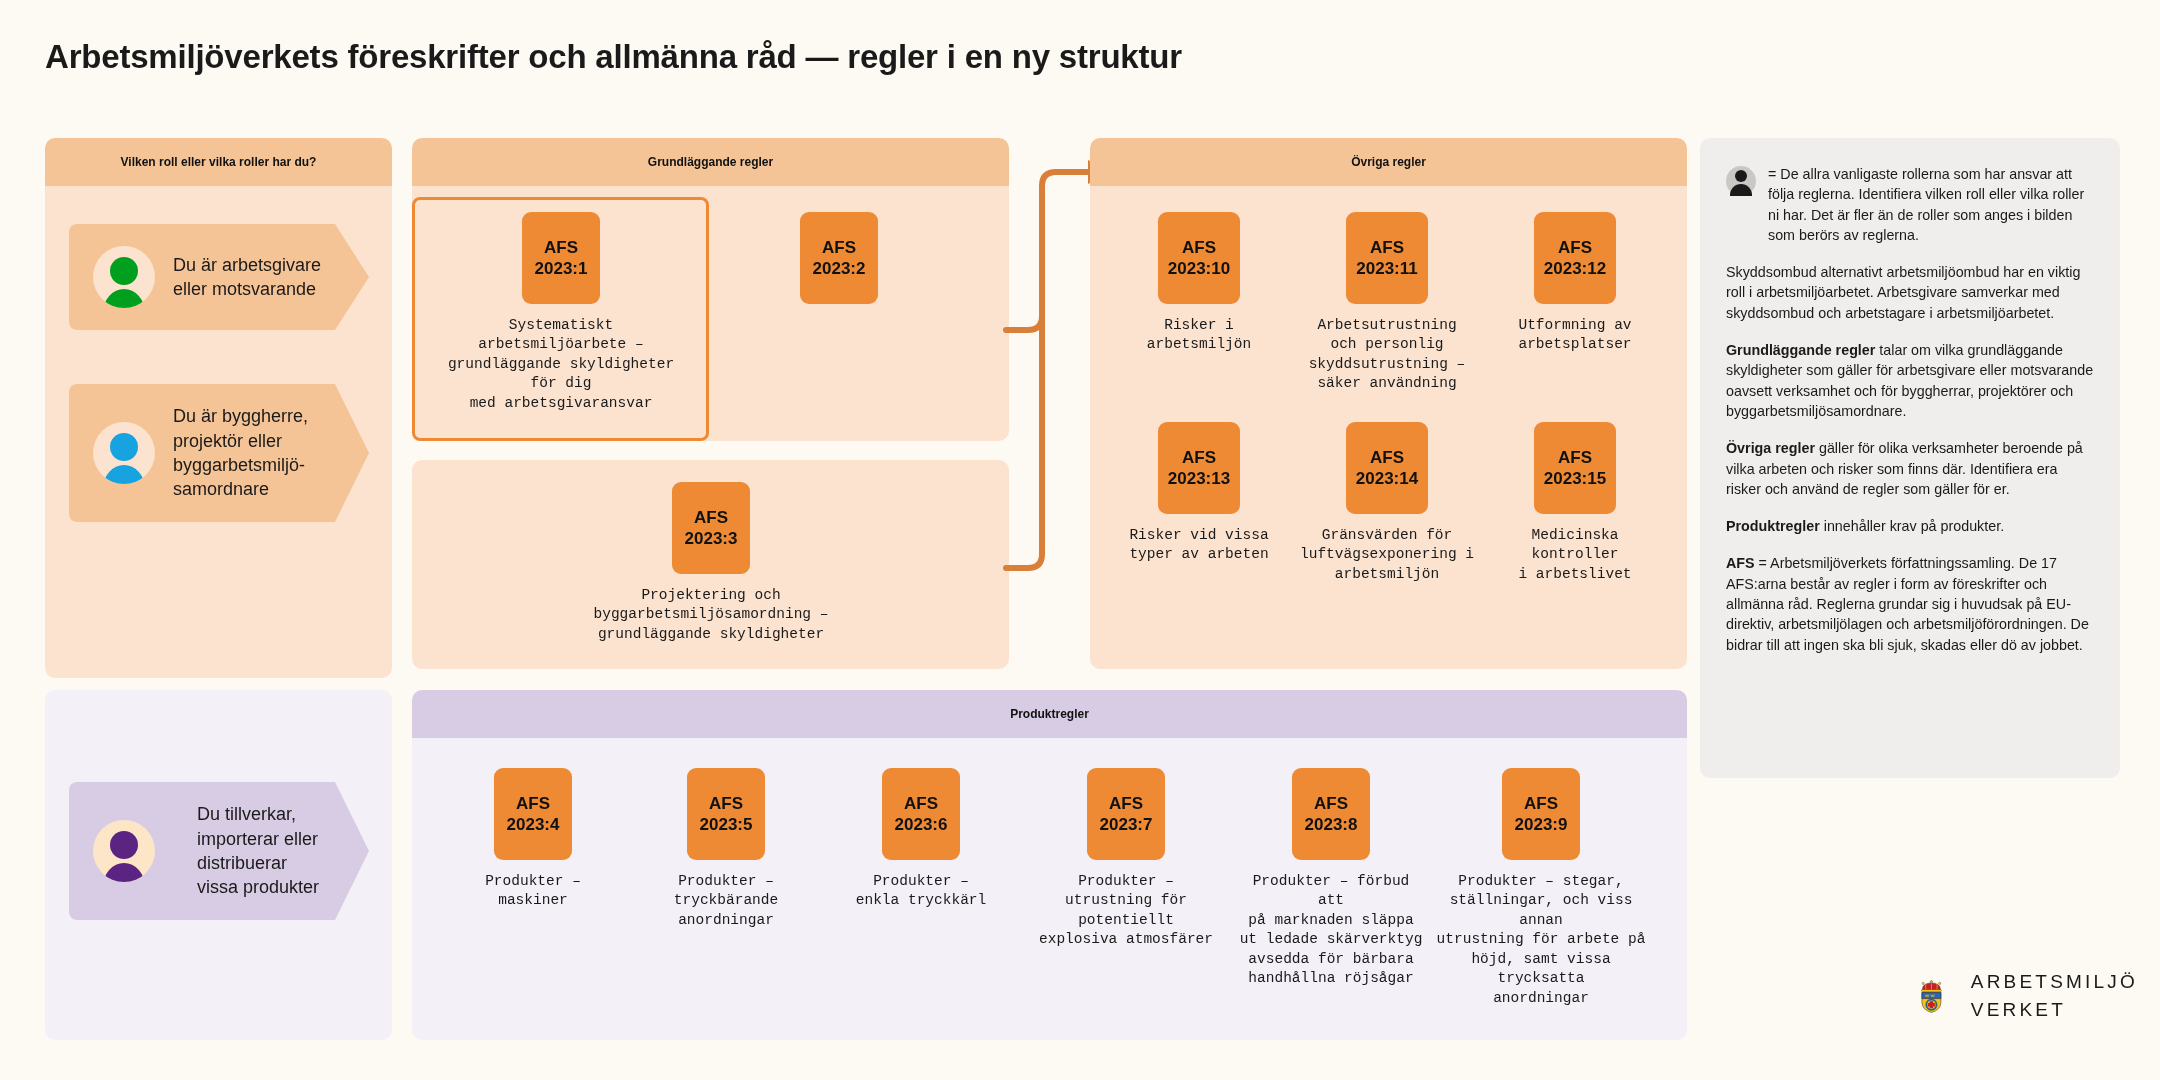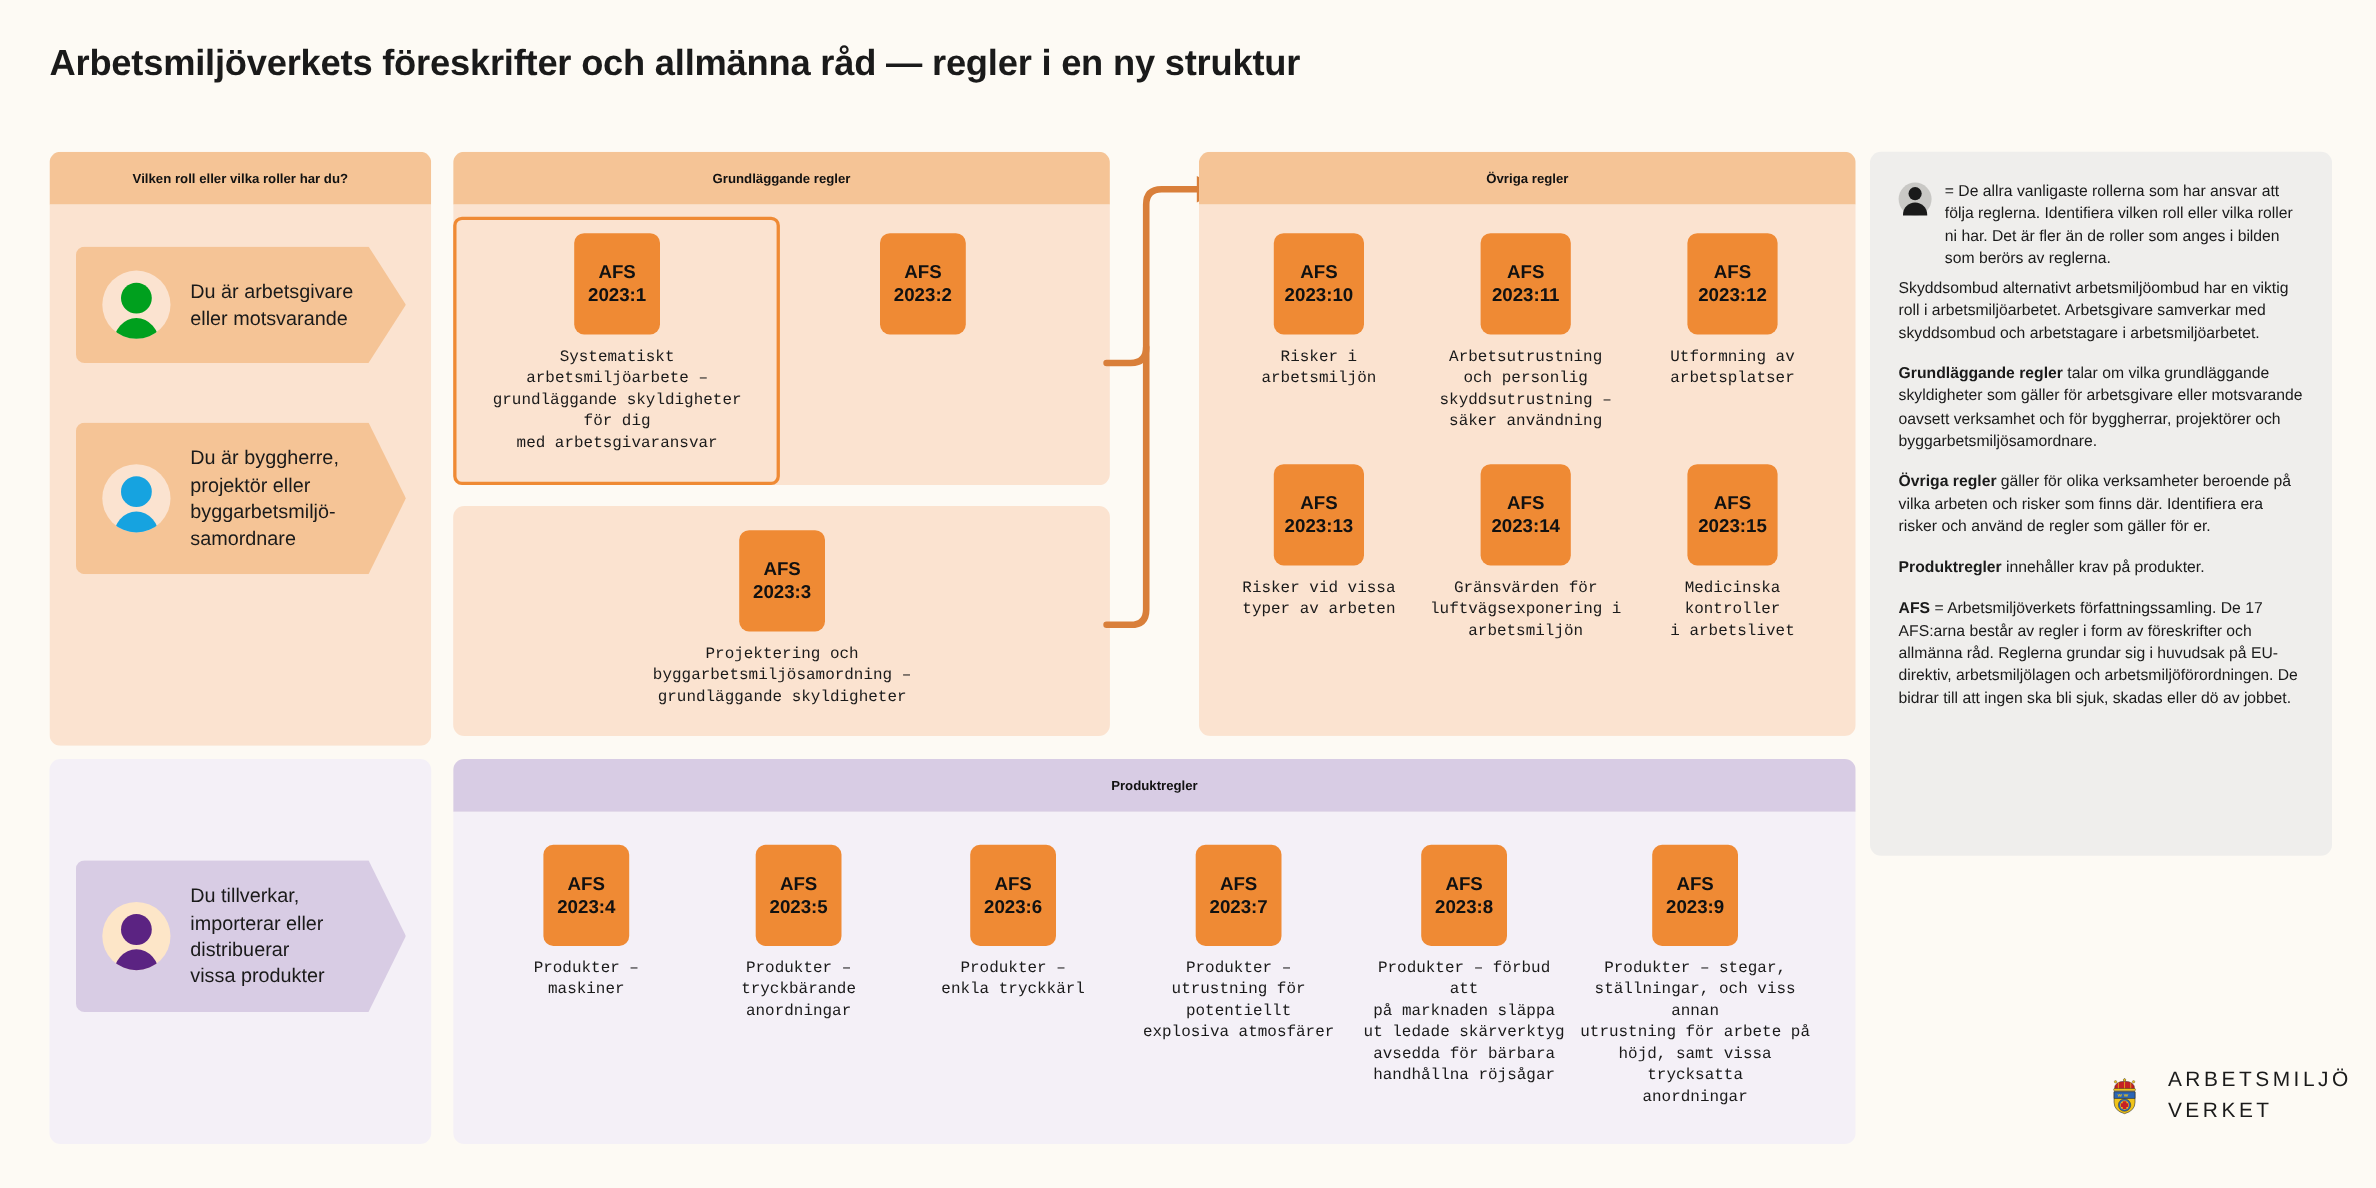--- a/index.html
+++ b/index.html
@@ -122,21 +122,21 @@
         <div class="head" style="left:17px; top:11px; width:28px; height:28px; background:#16a3e0;"></div>
         <div class="body" style="left:10px; top:43px; width:42px; height:24px; background:#16a3e0;"></div>
       </div>
       <div class="role-label">Du är byggherre,<br>projektör eller<br>byggarbetsmiljö-<br>samordnare</div>
     </div>
 
   </div>
 </section>
 
 <div id="products-role-panel">
-  <div class="role-chip tone-purple" style="top:92px; height:138px;">
+  <div class="role-chip tone-purple" style="top:92px; height:138px;gap:24px;">
     <div class="avatar" style="background:#fde6c8;">
       <div class="head" style="left:17px; top:11px; width:28px; height:28px; background:#5b2382;"></div>
       <div class="body" style="left:10px; top:43px; width:42px; height:24px; background:#5b2382;"></div>
     </div>
     <div class="role-label">Du tillverkar,<br>importerar eller<br>distribuerar<br>vissa produkter</div>
   </div>
 </div>
 
 <section class="panel orange" id="grund-panel" style="left:412px; top:138px; width:597px; height:303px;">
   <div class="panel-head">Grundläggande regler</div>
@@ -291,21 +291,21 @@
 
 <aside id="info-panel">
   <div class="row">
     <div class="person-glyph">
       <div class="circ"></div>
         <div class="h"></div>
         <div class="b"></div>
     </div>
     <p>= De allra vanligaste rollerna som har ansvar att följa reglerna. Identifiera vilken roll eller vilka roller ni har. Det är fler än de roller som anges i bilden som berörs av reglerna.</p>
   </div>
-  <p style="margin-top:7px;">Skyddsombud alternativt arbetsmiljöombud har en viktig roll i arbetsmiljöarbetet. Arbetsgivare samverkar med skyddsombud och arbetstagare i arbetsmiljöarbetet.</p>
+  <p style="margin-top:17px;">Skyddsombud alternativt arbetsmiljöombud har en viktig roll i arbetsmiljöarbetet. Arbetsgivare samverkar med skyddsombud och arbetstagare i arbetsmiljöarbetet.</p>
   <p><b>Grundläggande regler</b><span> talar om vilka grundläggande skyldigheter som gäller för arbetsgivare eller motsvarande oavsett verksamhet och för byggherrar, projektörer och byggarbetsmiljösamordnare.</span></p>
   <p><b>Övriga regler</b><span> gäller för olika verksamheter beroende på vilka arbeten och risker som finns där. Identifiera era risker och använd de regler som gäller för er.</span></p>
   <p><b>Produktregler</b><span> innehåller krav på produkter.</span></p>
   <p><b>AFS</b><span> = Arbetsmiljöverkets författningssamling. De 17 AFS:arna består av regler i form av föreskrifter och allmänna råd. Reglerna grundar sig i huvudsak på EU-direktiv, arbetsmiljölagen och arbetsmiljöförordningen. De bidrar till att ingen ska bli sjuk, skadas eller dö av jobbet.</span></p>
 </aside>
 
 <div id="logo">
   <svg width="62" height="80" viewBox="0 0 62 80">
 
     <path d="M31 4 l2 4 -2 3 -2 -3 z" fill="#f0c419" stroke="#2a2a2a" stroke-width="0.8"></path>

